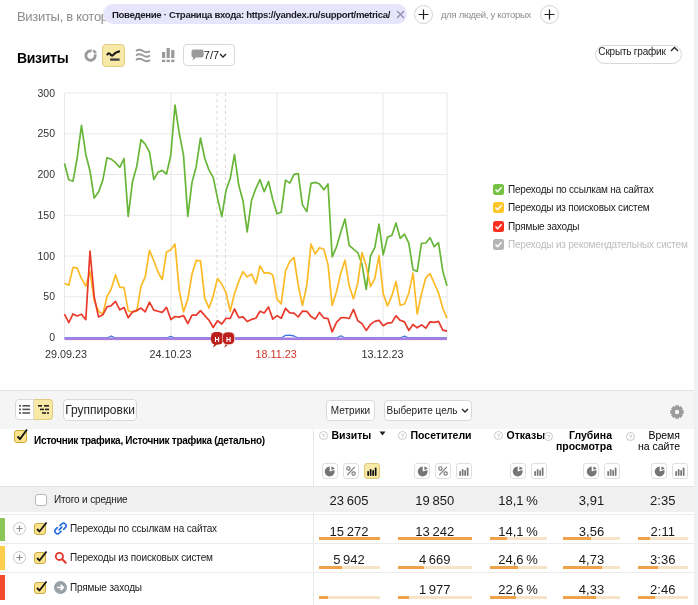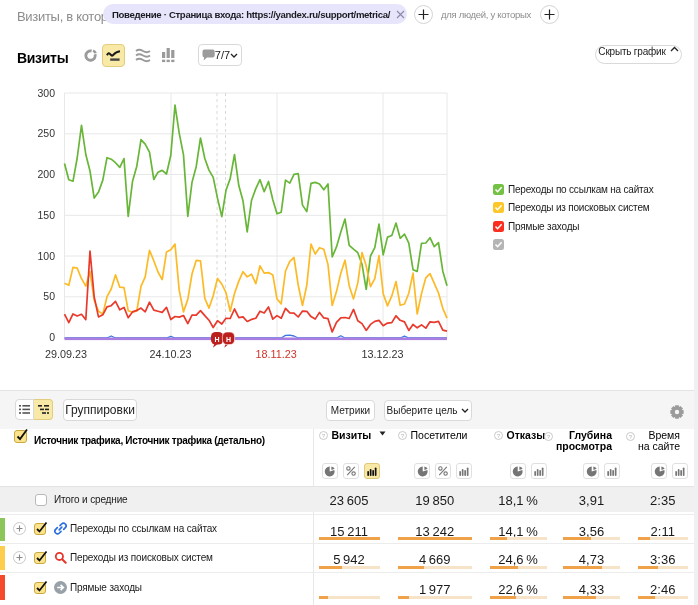--- a/index.html
+++ b/index.html
@@ -57,21 +57,21 @@
     <g fill="#9a9a9a">
       <rect x="1" y="5" width="3.2" height="6"></rect>
       <rect x="5.6" y="1" width="3.2" height="10"></rect>
       <rect x="10.2" y="3" width="3.2" height="8"></rect>
       <rect x="1" y="12.7" width="3.2" height="2.4"></rect>
       <rect x="5.6" y="12.7" width="3.2" height="2.4"></rect>
       <rect x="10.2" y="12.7" width="3.2" height="2.4"></rect>
     </g>
   </svg>
 
-<div class="abs btn" style="left:198px;top:44px;width:44px;height:22px;">
+<div class="abs btn" style="left:183px;top:44px;width:52px;height:22px;">
     <svg width="13" height="12" viewBox="0 0 13 12">
       <path d="M3 0.5 h7.5 a2.2 2.2 0 0 1 2.2 2.2 v3.6 a2.2 2.2 0 0 1 -2.2 2.2 h-5.5 l-3.4 3 l0.6 -3 a2.2 2.2 0 0 1 -1.7 -2.2 v-3.6 a2.2 2.2 0 0 1 2.5 -2.2 z" fill="#9b9b9b"></path>
     </svg>
     <span style="font-size:11px;color:#222">7/7</span>
     <svg width="8" height="5" viewBox="0 0 8 5">
       <path d="M1 1 L4 4 L7 1" fill="none" stroke="#222" stroke-width="1.3"></path>
     </svg>
   </div>
 
 <div class="abs pill" style="left:595px;top:45px;width:87px;height:19px;gap:4px;white-space:nowrap">
@@ -155,20 +155,21 @@
         <rect width="11" height="11" rx="2.5" fill="#fb2e1f"></rect>
         <path d="M2.5 5.5 L4.6 7.7 L8.6 3.3" fill="none" stroke="#fff" stroke-width="1.5"></path>
       </svg>
       <span style="font-size:10px;letter-spacing:-0.2px;white-space:nowrap;color:#1a1a1a">Прямые заходы</span>
     </div>
 <div style="display:flex;align-items:center;height:18.5px;gap:4px">
       <svg width="11" height="11" viewBox="0 0 11 11">
         <rect width="11" height="11" rx="2.5" fill="#b5b5b5"></rect>
         <path d="M2.5 5.5 L4.6 7.7 L8.6 3.3" fill="none" stroke="#fff" stroke-width="1.5"></path>
       </svg>
+      <span style="font-size:10px;letter-spacing:-0.2px;white-space:nowrap;color:#bdbdbd">Переходы из рекомендательных систем</span>
     </div>
 </div>
 
 <div class="abs" style="left:0;top:390px;width:698px;height:39px;background:#f5f5f5;border-top:1px solid #e3e3e3"></div>
 
 <div class="abs" style="left:15px;top:399px;display:flex">
 <div style="width:19px;height:21px;background:#fff;border:1px solid #d9d9d9;border-radius:4px 0 0 4px;display:flex;align-items:center;justify-content:center">
       <svg width="11" height="9" viewBox="0 0 11 9">
         <g fill="#555">
           <rect y="0" width="2" height="1.6"></rect>
@@ -221,21 +222,21 @@
     <span style="font-size:10.5px;font-weight:bold;color:#000;line-height:11px;margin-top:-1px">Визиты</span>
     <svg width="7" height="5" viewBox="0 0 7 5" style="margin-left:4px;flex:none">
       <path d="M0.5 0.5 h6 l-3 4 z" fill="#222"></path>
     </svg>
   </div>
 <div class="abs" style="left:397.5px;top:431px;display:flex;align-items:flex-start;gap:4px">
     <svg width="9" height="9" viewBox="0 0 9 9" style="flex:none">
       <circle cx="4.5" cy="4.5" r="4" fill="none" stroke="#c9c9c9"></circle>
       <text x="4.5" y="6.6" font-size="6" fill="#b5b5b5" text-anchor="middle">?</text>
     </svg>
-    <span style="font-size:10.5px;font-weight:normal;color:#000;line-height:11px;margin-top:-1px">Посетители</span>
+    <span style="font-size:10.5px;font-weight:bold;color:#000;line-height:11px;margin-top:-1px">Посетители</span>
   </div>
 <div class="abs" style="left:493.5px;top:431px;display:flex;align-items:flex-start;gap:4px">
     <svg width="9" height="9" viewBox="0 0 9 9" style="flex:none">
       <circle cx="4.5" cy="4.5" r="4" fill="none" stroke="#c9c9c9"></circle>
       <text x="4.5" y="6.6" font-size="6" fill="#b5b5b5" text-anchor="middle">?</text>
     </svg>
     <span style="font-size:10.5px;font-weight:bold;color:#000;line-height:11px;margin-top:-1px">Отказы</span>
   </div>
 <div class="abs" style="left:554px;top:431px;width:58px;display:flex;justify-content:flex-end;align-items:flex-start;gap:3px">
     <svg width="9" height="9" viewBox="0 0 9 9" style="flex:none;margin-top:1px">
@@ -376,21 +377,21 @@
     </svg>
     <svg width="13" height="13" viewBox="0 0 13 13" style="flex:none;margin-right:3.5px">
       <g fill="none" stroke="#2b6fdf" stroke-width="1.7" stroke-linecap="round">
         <path d="M5.2 7.8 L7.8 5.2"></path>
         <path d="M6 3.6 L7.6 2 a2.6 2.6 0 0 1 3.7 3.7 L9.7 7.3"></path>
         <path d="M7 9.4 L5.4 11 a2.6 2.6 0 0 1 -3.7 -3.7 L3.3 5.7"></path>
       </g>
     </svg>
     <span style="font-size:10px;letter-spacing:-0.15px;color:#1a1a1a">Переходы по ссылкам на сайтах</span>
   </div>
-<div class="num" style="left:318.5px;top:523.5px;width:61.0px">15 211</div>
+<div class="num" style="left:318.5px;top:523.5px;width:61.0px">15 272</div>
 <div class="num" style="left:397.5px;top:523.5px;width:74.5px">13 242</div>
 <div class="num" style="left:489.5px;top:523.5px;width:57.0px">14,1 %</div>
 <div class="num" style="left:563.0px;top:523.5px;width:57.0px">3,56</div>
 <div class="num" style="left:637.5px;top:523.5px;width:50.5px">2:11</div>
 <div class="bar" style="left:318.5px;top:537.4px;width:61.0px">
     <i style="width:61.0px"></i>
   </div>
 <div class="bar" style="left:397.5px;top:537.4px;width:74.5px">
     <i style="width:74.5px"></i>
   </div>

